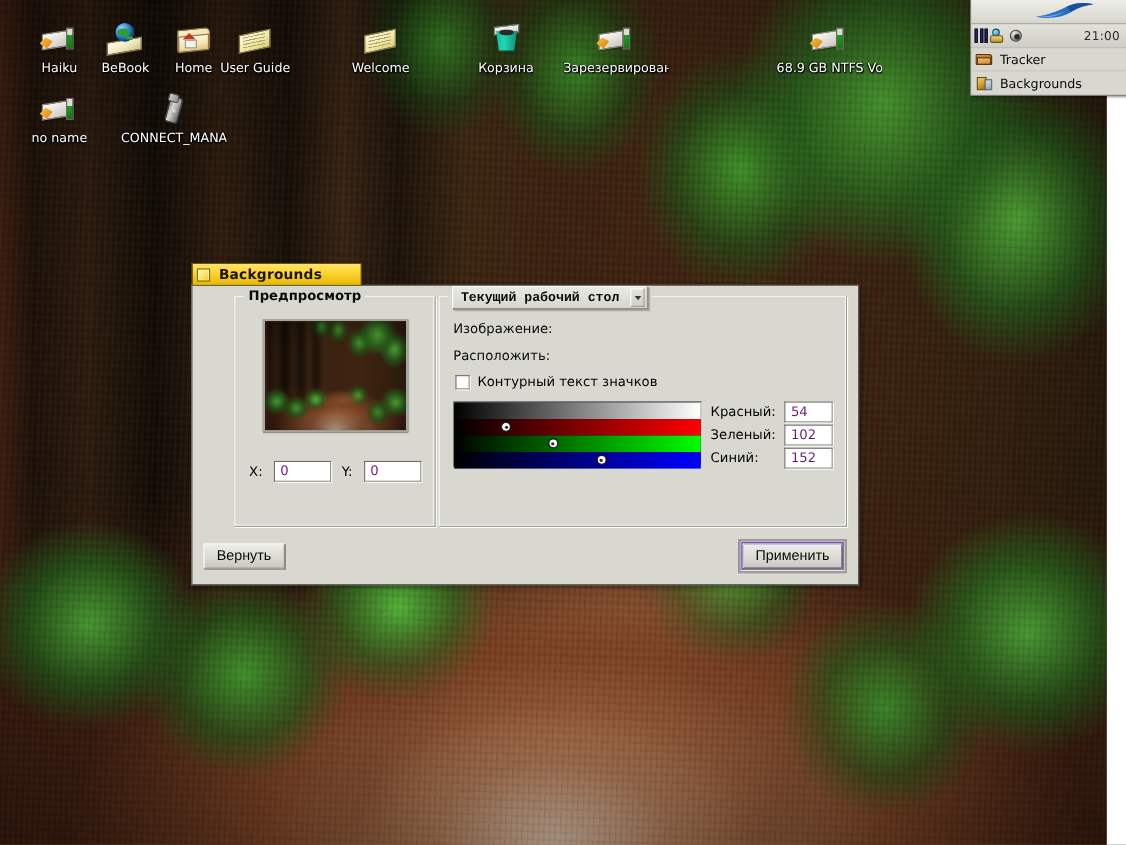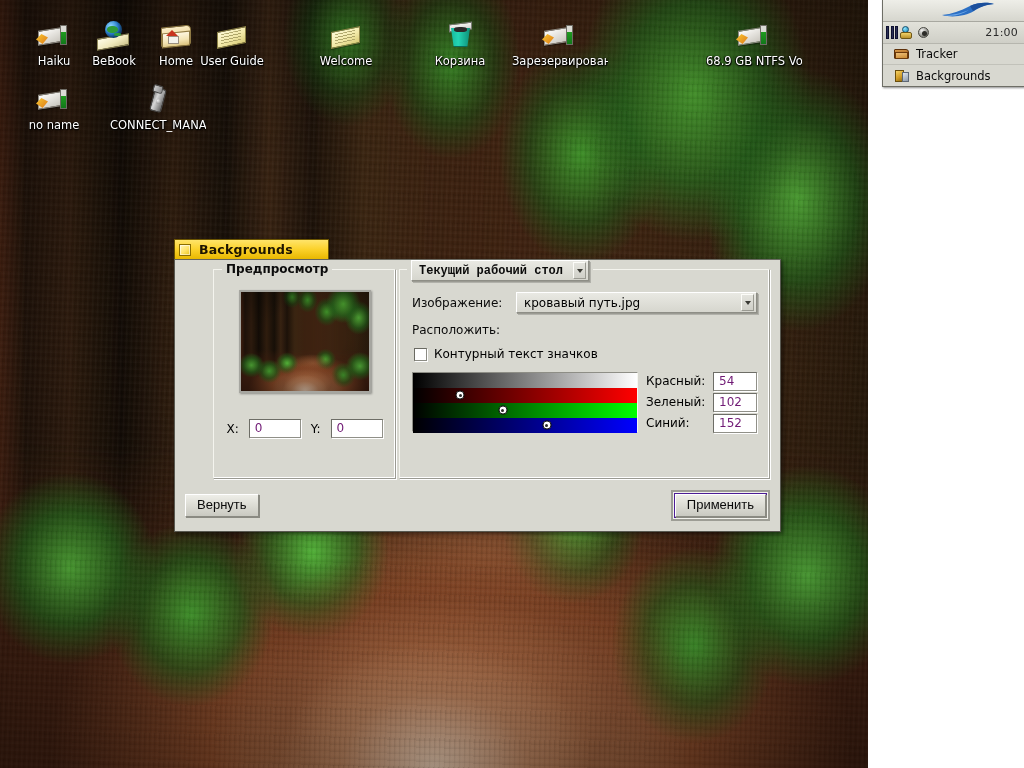--- a/index.html
+++ b/index.html
@@ -7,21 +7,21 @@
   html, body {
     margin: 0; padding: 0;
     width: 1024px; height: 768px;
     overflow: hidden;
     font-family: "DejaVu Sans", "Liberation Sans", sans-serif;
   }
 
   
   #desktop {
     position: absolute; inset: 0;
-    width: 868px; height: 768px;
+    width: 1006px; height: 768px;
     background: #0c1a0a;
     overflow: hidden;
   }
   
   .wp-layer { position: absolute; inset: 0; }
   .wp-base {
     background:
       radial-gradient(ellipse 46% 34% at 52% 97%, #d9c0a8 0%, #b98a62 28%, #8a4a28 60%, #4a2413 100%),
       linear-gradient(to bottom, #0a1505 0%, #0d1d07 32%, #16280c 52%, #2c1c0e 70%, #5a3018 88%, #6d3a1c 100%);
   }
@@ -276,21 +276,21 @@
   .tray-net .plug { position:absolute; left:0px; top:6px; width:12px; height:7px;
     background: linear-gradient(180deg,#f2d36a,#b8912c); border:1px solid #6f5716; border-radius:2px; }
   .tray-mute { position:relative; width:14px; height:14px; }
   .tray-mute .spk { position:absolute; left:2px; top:1px; width:11px; height:11px; border-radius:50%;
     background: radial-gradient(circle at 32% 28%, #f2f2f0, #8e8e88 65%, #55554f 100%); border:1px solid #4a4a44; }
   .tray-mute .spk::after { content:""; position:absolute; left:3px; top:3px; width:5px; height:5px;
     border-radius:50%; background:#2c2c28; }
   .db-item {
     height: 21px;
     display: flex; align-items: center; gap: 6px;
-    padding: 0 11px;
+    padding: 0 4px;
     border-bottom: 1px solid #c2c2ba;
     background: #d8d8d0;
   }
   .db-item:last-child { border-bottom: none; }
   .db-ic { width: 16px; height: 16px; position: relative; flex: none; }
   .ic-tracker .t1 { position:absolute; left:0; top:3px; width:15px; height:10px;
     background: linear-gradient(170deg,#d79a4a 0%, #a9631f 60%, #7d4413 100%);
     border:1px solid #5d3009; border-radius:1px 3px 1px 1px; }
   .ic-tracker .t2 { position:absolute; left:1px; top:6px; width:13px; height:7px;
     background: linear-gradient(170deg,#f0c178,#c98a34); border:1px solid #6b3a0d; }
@@ -674,26 +674,20 @@
           <span class="menufield">
             <span class="mf-text">Текущий рабочий стол</span>
             <span class="mf-arrow">
                 <span class="tri"></span>
               </span>
           </span>
         </span>
 
         <div class="field-row" style="margin-top:6px;">
           <span class="flabel">Изображение:</span>
-          <span class="menufield">
-            <span class="mf-text">кровавый путь.jpg</span>
-            <span class="mf-arrow">
-                <span class="tri"></span>
-              </span>
-          </span>
         </div>
 
         <div class="field-row">
           <span class="flabel">Расположить:</span>
         </div>
 
         <div class="cbrow">
           <span class="cbox"></span>
           <span class="cblabel">Контурный текст значков</span>
         </div>

